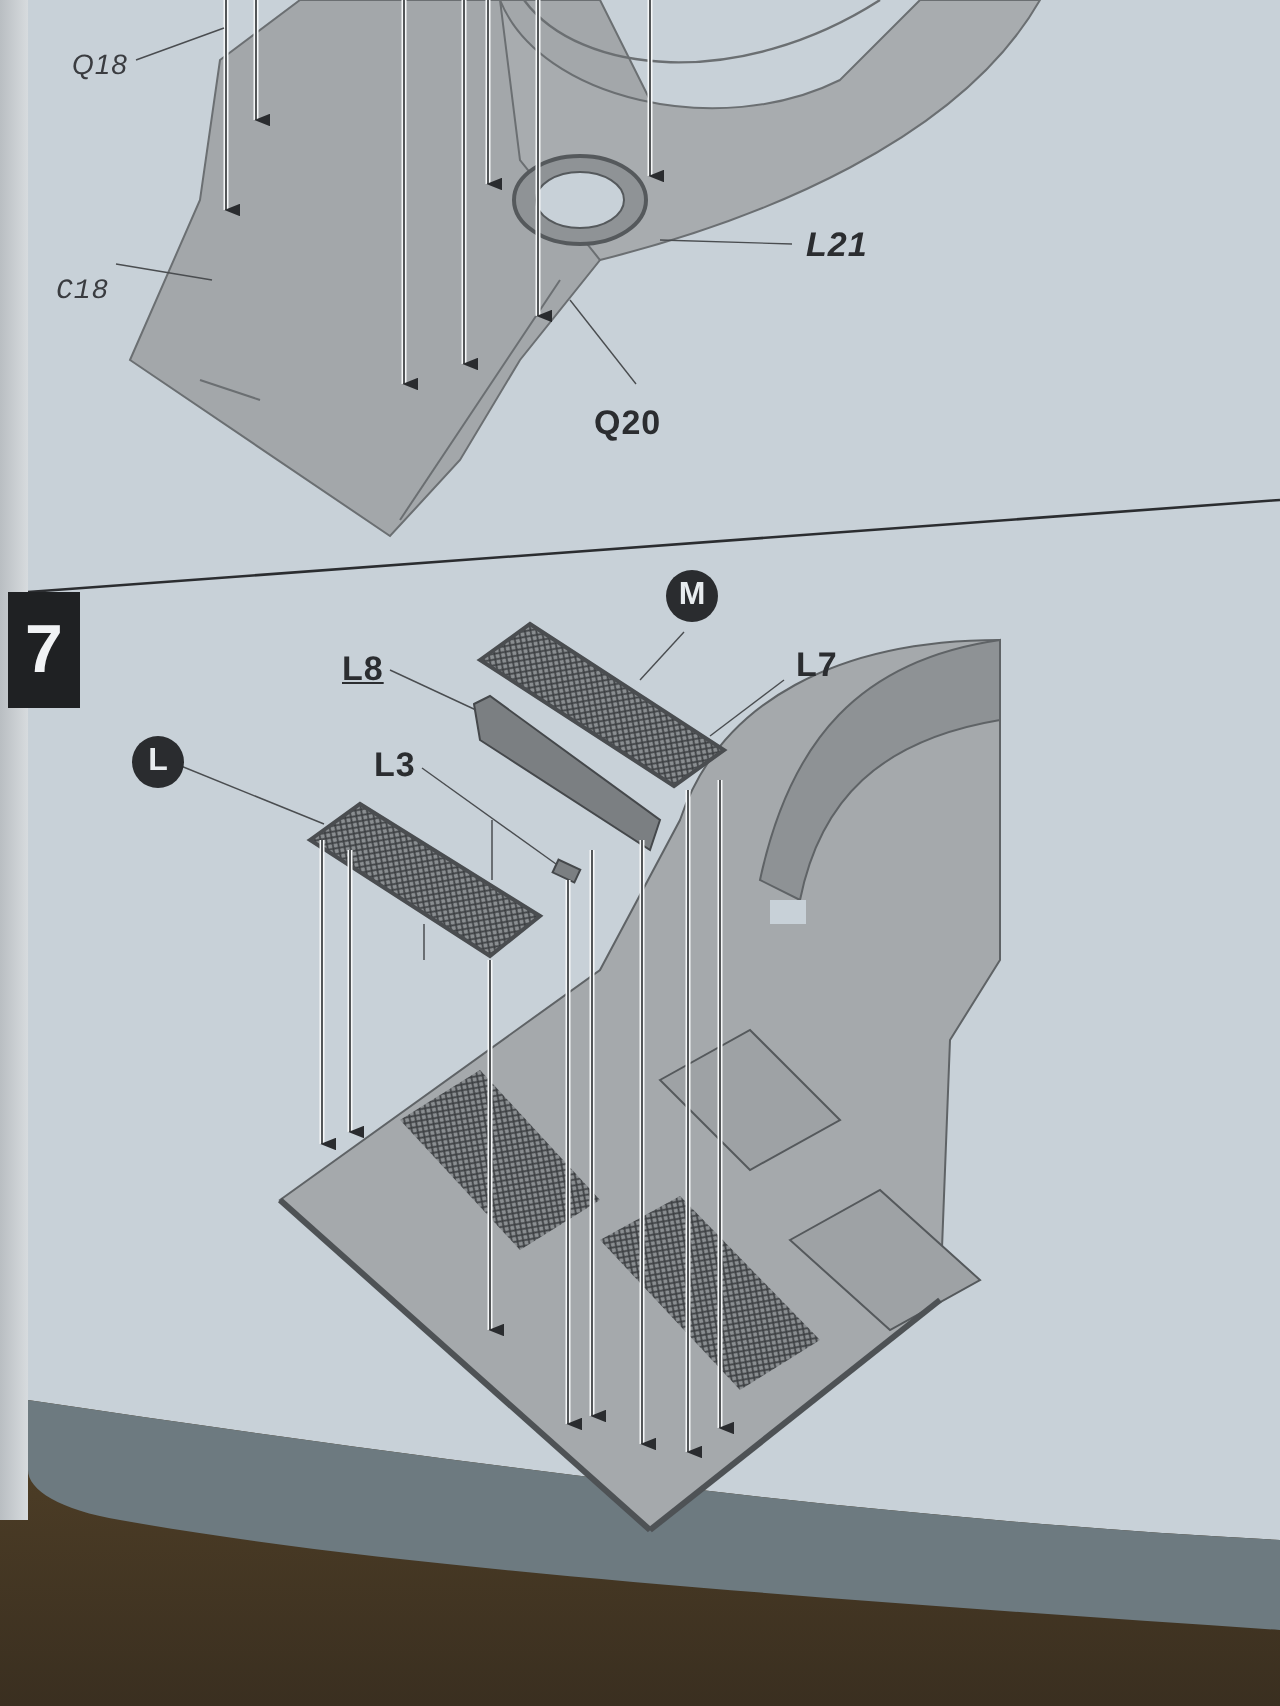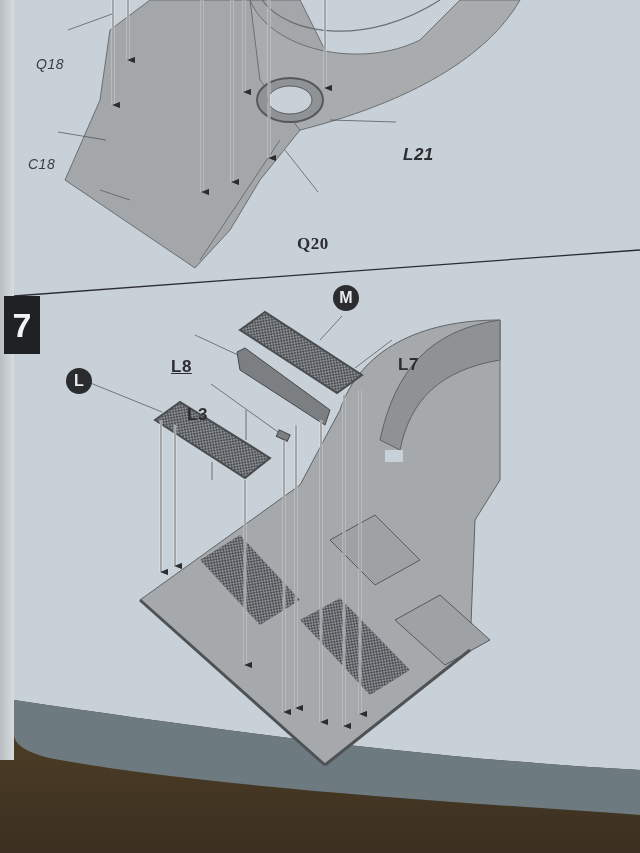--- a/index.html
+++ b/index.html
@@ -1,21 +1,21 @@
 <!DOCTYPE html>
 <html><head>
 <meta charset="utf-8">
 <style>
   html,body{margin:0;padding:0;}
   body{width:640px;height:853px;overflow:hidden;position:relative;background:#5c4a2a;font-family:"Liberation Sans",sans-serif;}
   .desk{position:absolute;left:0;top:0;width:640px;height:853px;background:linear-gradient(180deg,#8a6a3a 0%,#6e5630 60%,#3a2f20 100%);}
   .page{position:absolute;left:0;top:0;width:640px;height:853px;}
   .edge-left{position:absolute;left:0;top:0;width:14px;height:760px;background:linear-gradient(90deg,#b9bec2,#d7dbde);}
   svg{position:absolute;left:0;top:0;}
-  .label{position:absolute;font-family:"Liberation Sans",sans-serif;font-weight:bold;color:#2b2d30;font-size:17px;letter-spacing:0.5px;margin-top:32px;}
+  .label{position:absolute;font-family:"Liberation Sans",sans-serif;font-weight:bold;color:#2b2d30;font-size:17px;letter-spacing:0.5px;}
   .label.small{font-weight:normal;font-size:14px;font-style:italic;color:#3a3c40;}
   .badge{position:absolute;width:26px;height:26px;border-radius:50%;background:#2a2c2f;color:#e8ecef;font-weight:bold;font-size:16px;display:flex;align-items:center;justify-content:center;}
   .step{position:absolute;left:4px;top:296px;width:36px;height:58px;background:#1f2123;color:#f1f3f5;font-weight:bold;font-size:34px;display:flex;align-items:center;justify-content:center;}
 </style>
 </head>
 <body>
 
 <div class="desk"></div>
 
 <div class="page">
@@ -133,23 +133,23 @@
       <line x1="195" y1="335" x2="238" y2="355"></line>
       <line x1="211" y1="384" x2="278" y2="432"></line>
       <line x1="342" y1="316" x2="320" y2="340"></line>
       <line x1="392" y1="340" x2="355" y2="368"></line>
     </g>
   </svg>
 
   <div class="edge-left"></div>
 
   <span class="label small" style="left:36px;top:24px;">Q18</span>
-  <span class="label small" style="left:28px;top:124px;">C18</span>
+  <span class="label small" style="left:28px;top:138px;font-family:Liberation Mono, monospace;">C18</span>
   <span class="label" style="left:403px;top:113px;font-style:italic;">L21</span>
-  <span class="label" style="left:297px;top:202px;font-family:Liberation Serif, serif;">Q20</span>
+  <span class="label" style="left:297px;top:202px;">Q20</span>
 
   <div class="step">7</div>
   <span class="label" style="left:171px;top:325px;text-decoration:underline;">L8</span>
   <span class="label" style="left:187px;top:373px;text-align:right;">L3</span>
   <span class="label" style="left:398px;top:323px;">L7</span>
   <div class="badge" style="left:66px;top:368px;">L</div>
   <div class="badge" style="left:333px;top:285px;">M</div>
 </div>
 
 </body></html>

